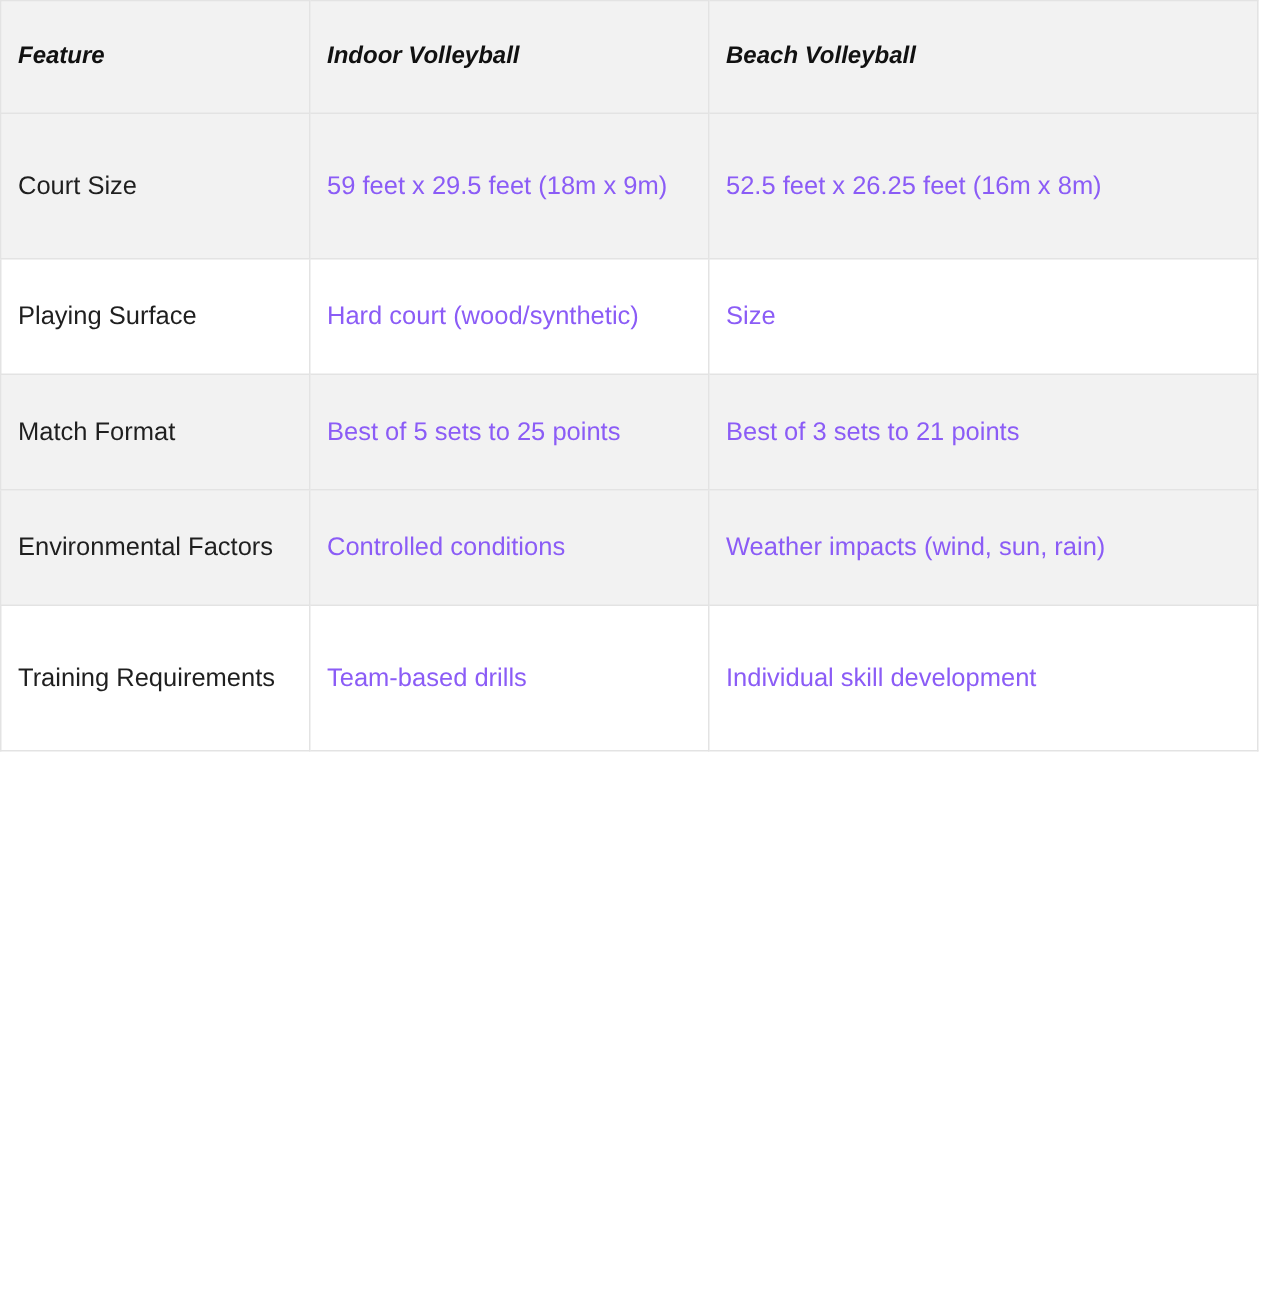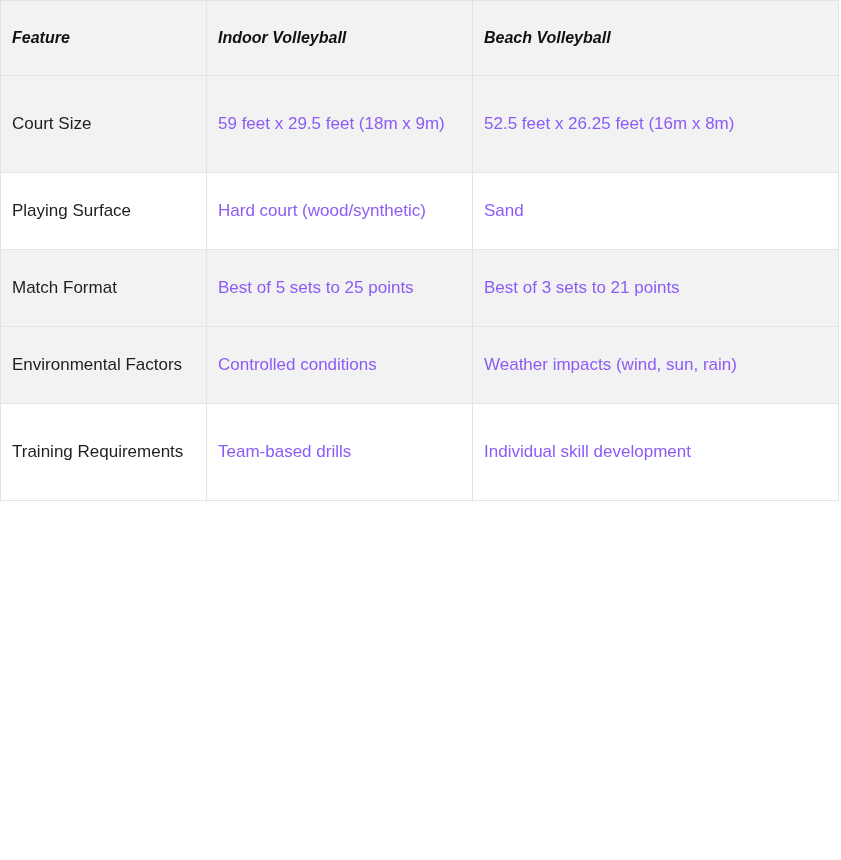--- a/index.html
+++ b/index.html
@@ -82,21 +82,21 @@
     </thead>
     <tbody>
       <tr class="odd" data-h="tall">
         <td class="feature-cell">Court Size</td>
         <td class="value-cell">59 feet x 29.5 feet (18m x 9m)</td>
         <td class="value-cell">52.5 feet x 26.25 feet (16m x 8m)</td>
       </tr>
       <tr class="even" data-h="mid">
         <td class="feature-cell">Playing Surface</td>
         <td class="value-cell">Hard court (wood/synthetic)</td>
-        <td class="value-cell">Sand</td>
+        <td class="value-cell">Size</td>
       </tr>
       <tr class="odd" data-h="mid">
         <td class="feature-cell">Match Format</td>
         <td class="value-cell">Best of 5 sets to 25 points</td>
         <td class="value-cell">Best of 3 sets to 21 points</td>
       </tr>
       <tr class="odd" data-h="mid">
         <td class="feature-cell">Environmental Factors</td>
         <td class="value-cell">Controlled conditions</td>
         <td class="value-cell">Weather impacts (wind, sun, rain)</td>

